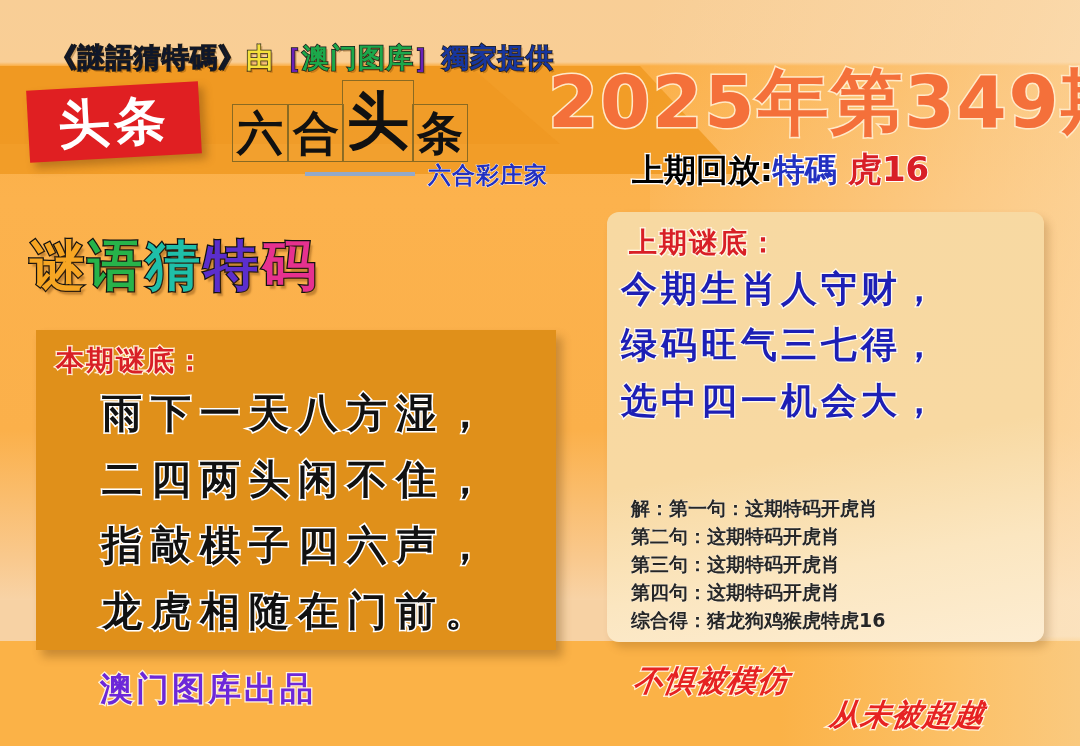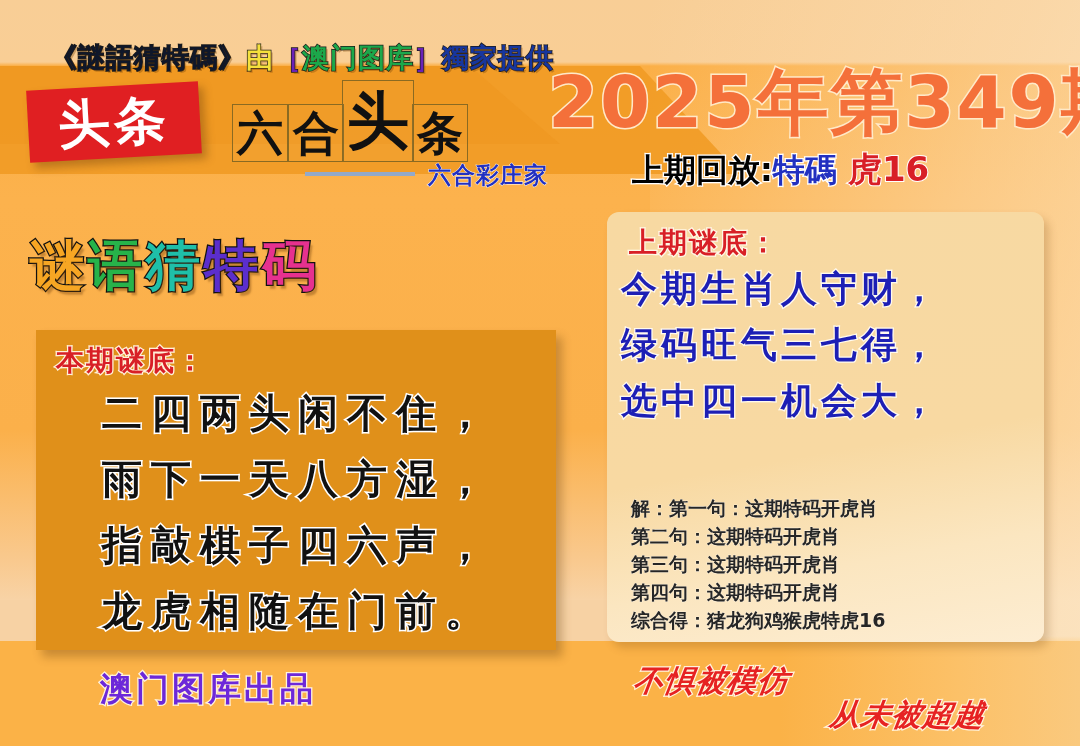--- a/index.html
+++ b/index.html
@@ -375,22 +375,22 @@
     <span class="ld-black">上期回放:</span><span class="ld-blue">特碼</span> <span class="ld-red">虎16</span>
   </div>
 
   <div class="color-title">
     <span class="ct1">谜</span><span class="ct2">语</span><span class="ct3">猜</span><span class="ct4">特</span><span class="ct5">码</span>
   </div>
 
   <div class="riddle-box">
     <div class="riddle-head">本期谜底：</div>
     <div class="riddle-lines">
+      <div class="riddle-line">雨下一天八方湿，</div>
       <div class="riddle-line">二四两头闲不住，</div>
-      <div class="riddle-line">雨下一天八方湿，</div>
       <div class="riddle-line">指敲棋子四六声，</div>
       <div class="riddle-line">龙虎相随在门前。</div>
     </div>
   </div>
 
   <div class="answer-panel">
     <div class="answer-head">上期谜底：</div>
     <div class="answer-lines">
       <div class="answer-line">今期生肖人守财，</div>
       <div class="answer-line">绿码旺气三七得，</div>

